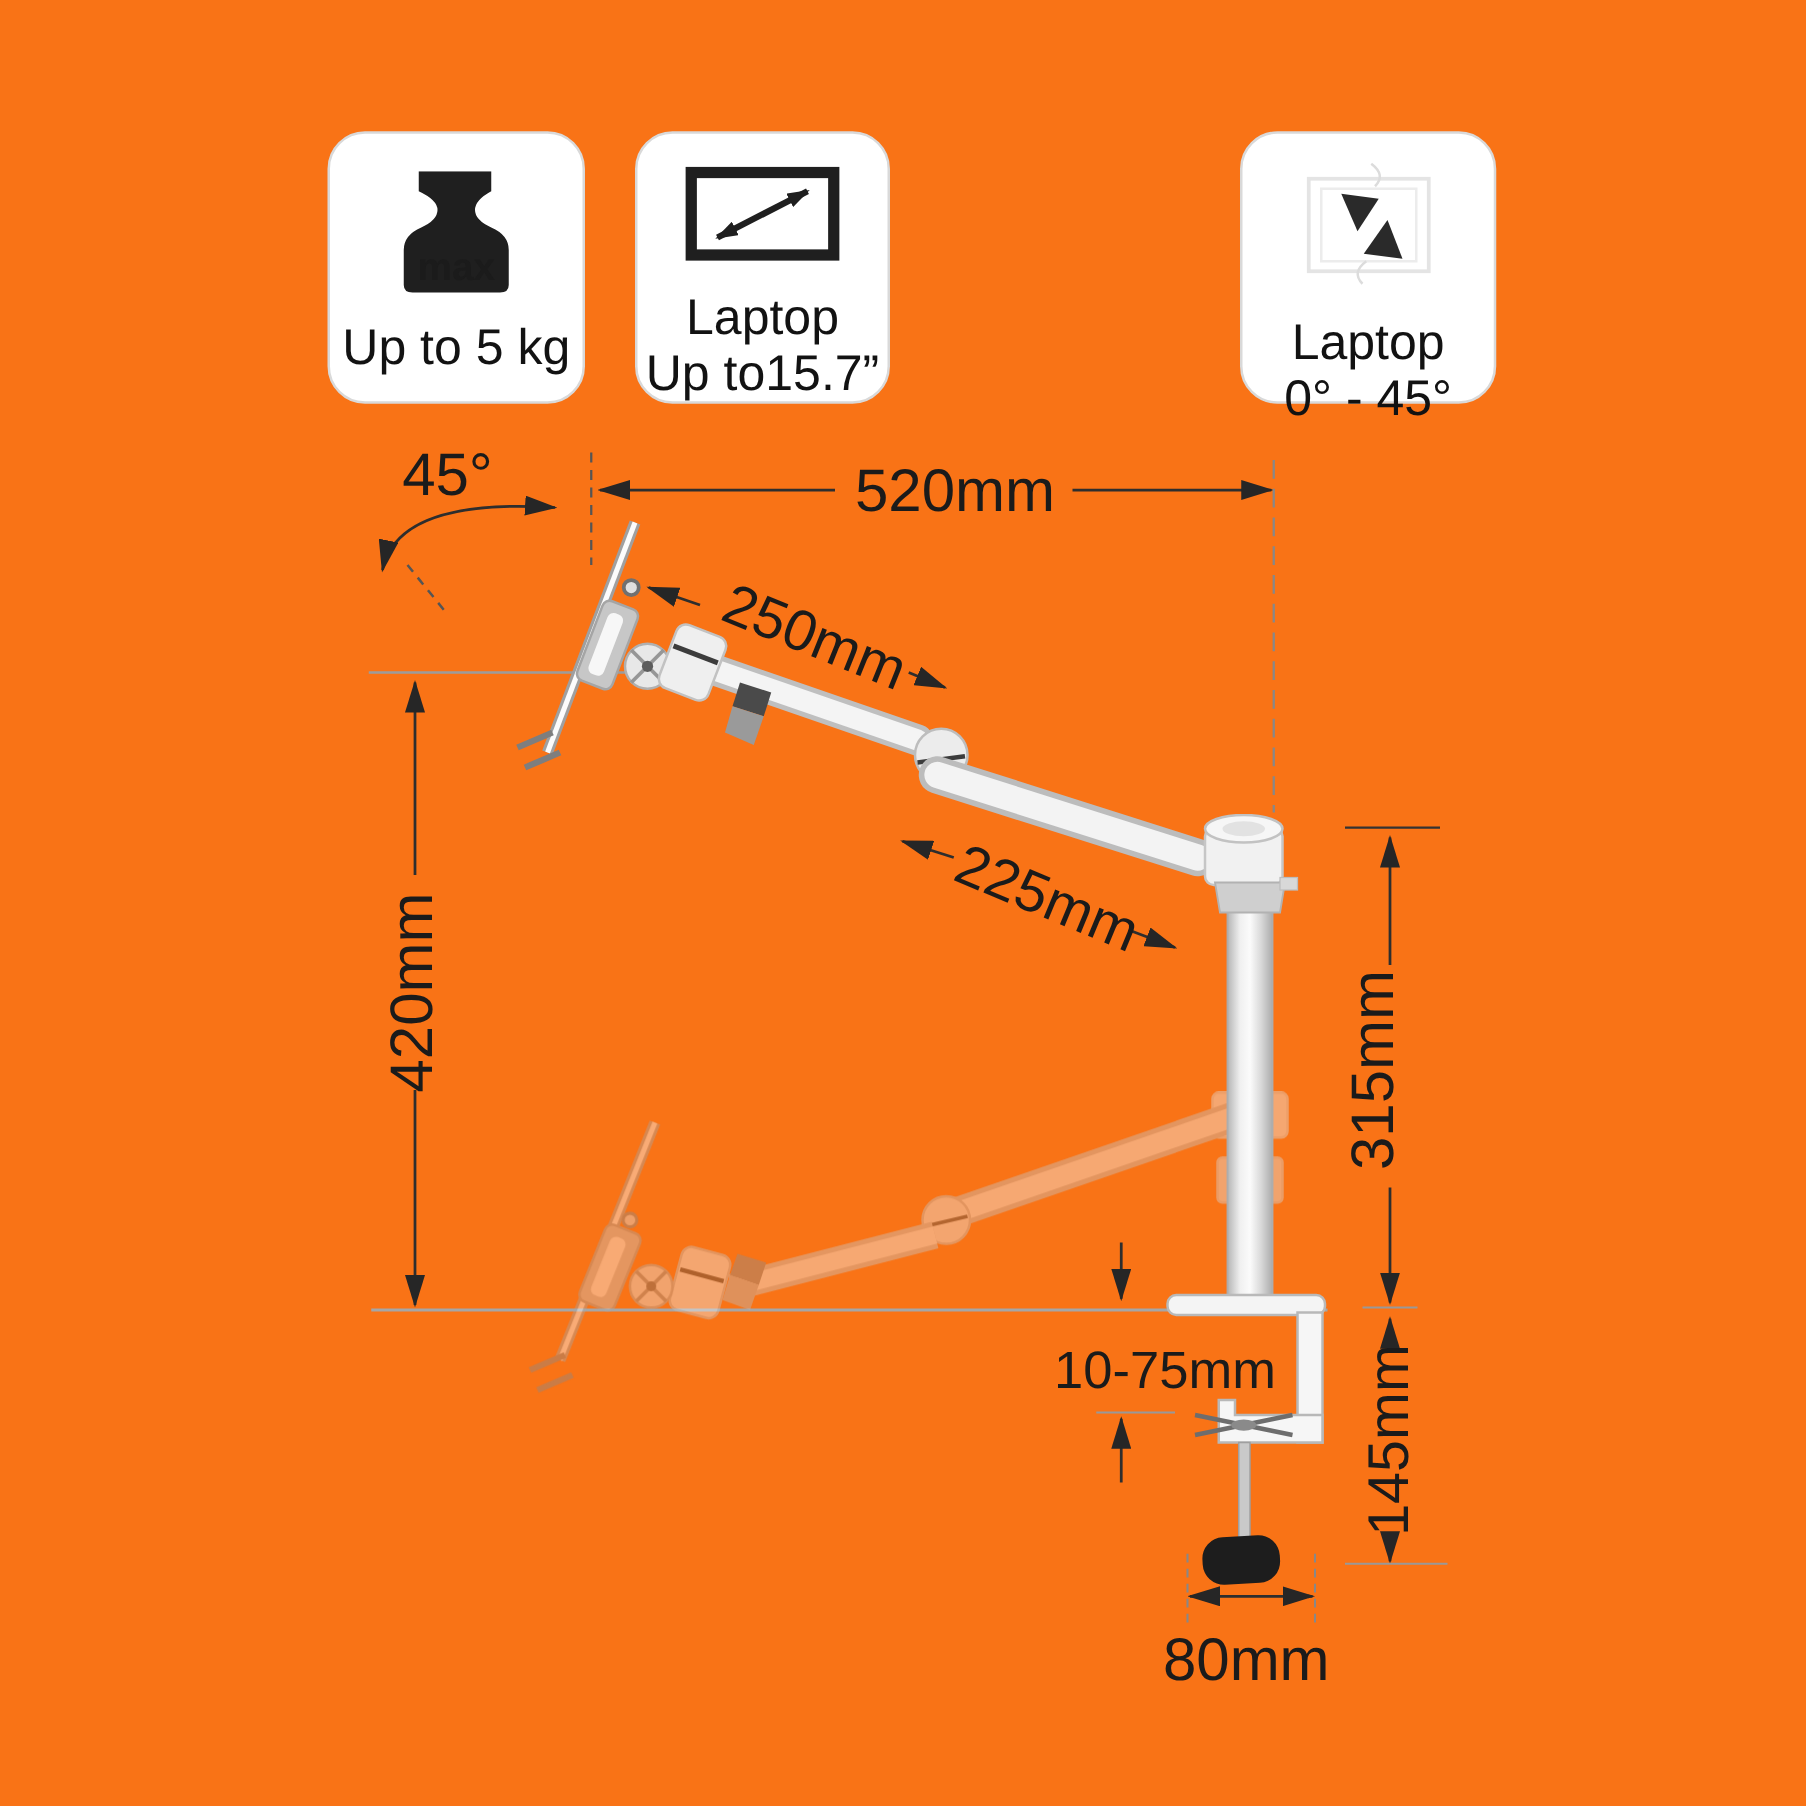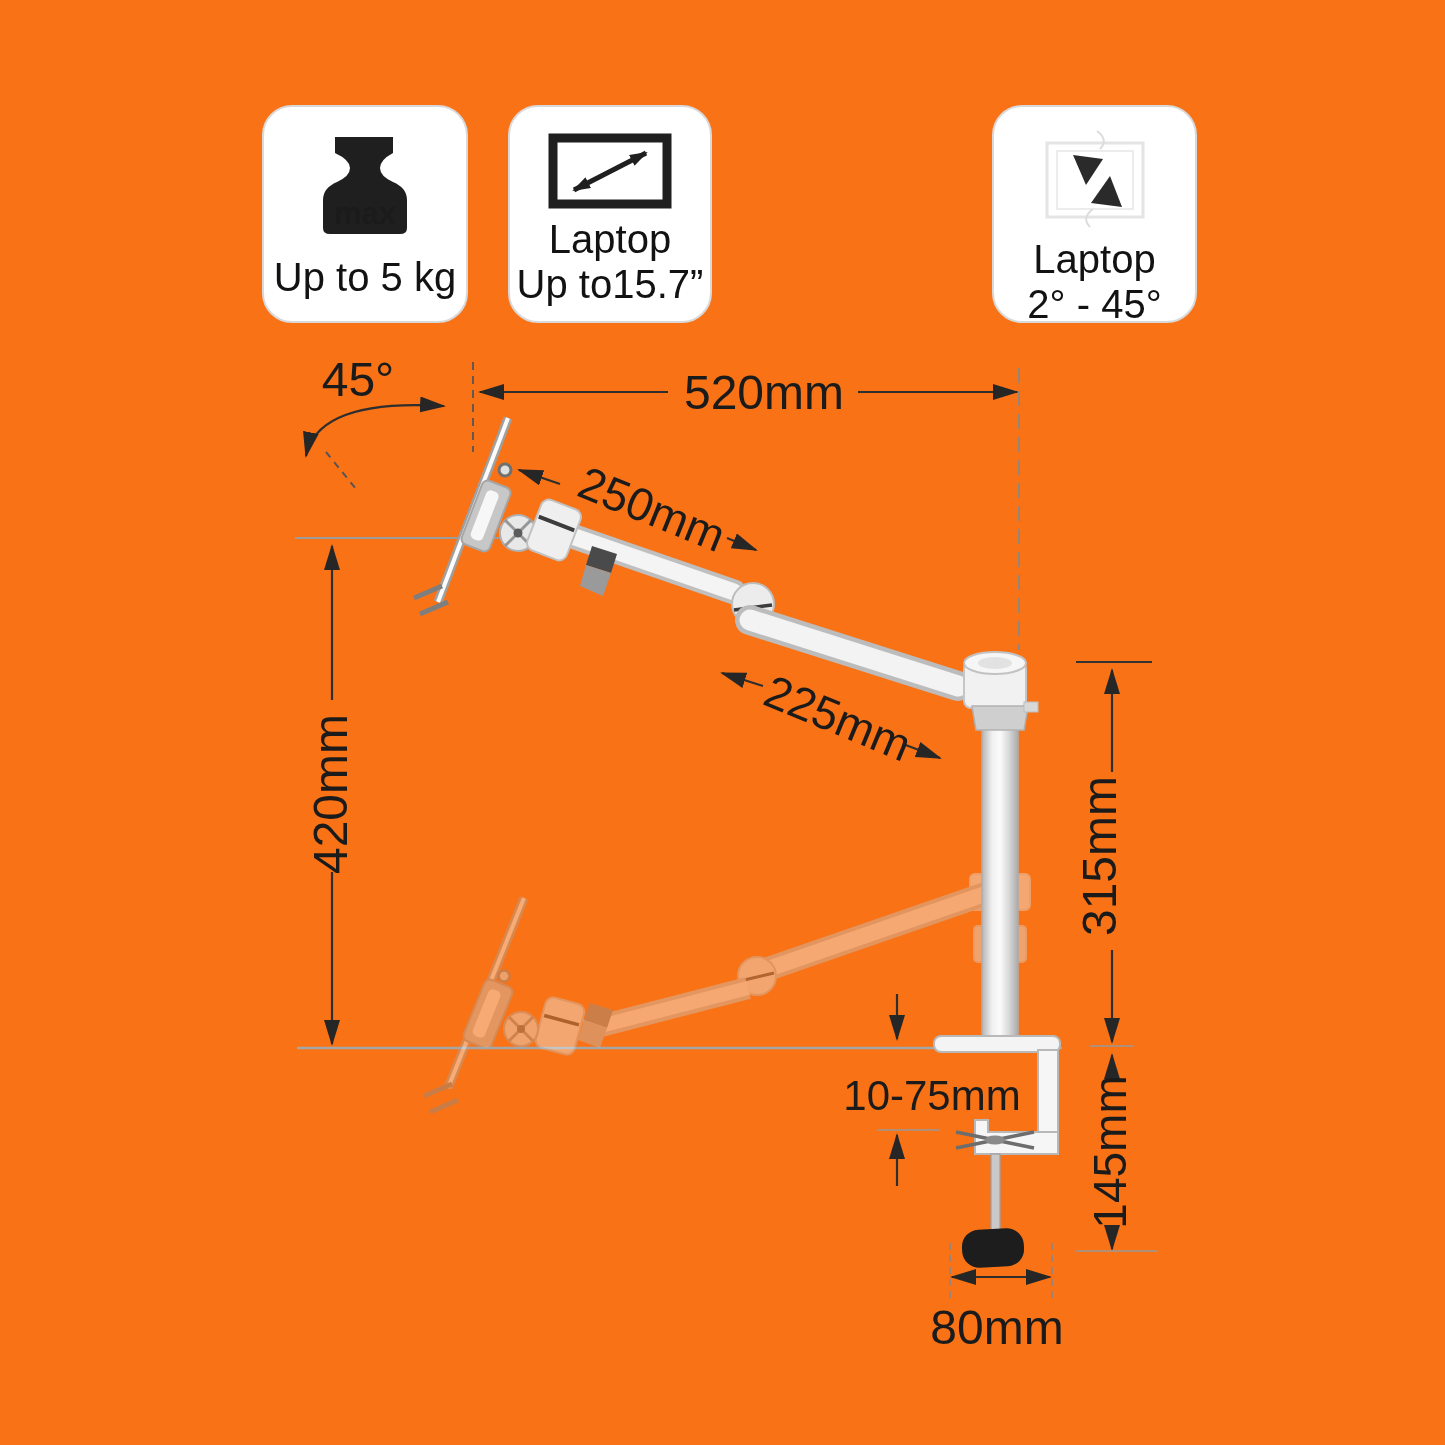--- a/index.html
+++ b/index.html
@@ -1,21 +1,21 @@
 <!DOCTYPE html>
 <html><head>
 <meta charset="utf-8">
 <style>
   html,body{margin:0;padding:0;background:#ffffff;}
   .canvas{position:relative;width:1445px;height:1445px;background:#f97316;overflow:hidden;
           font-family:"Liberation Sans",sans-serif;color:#1a1a1a;}
   .badge{position:absolute;top:105px;height:218px;border:2.5px solid #d9d9d9;border-radius:30px;
          background:#fff;box-sizing:border-box;display:flex;flex-direction:column;align-items:center;}
   .badge .icon{margin-top:26px;flex:0 0 auto;}
-  .badge .cap{margin-top:4px;text-align:center;font-size:40px;line-height:1.13;color:#121212;
+  .badge .cap{margin-top:18px;text-align:center;font-size:40px;line-height:1.13;color:#121212;
               white-space:nowrap;}
   #b1{left:262px;width:206px;}
   #b2{left:508px;width:204px;}
   #b3{left:750px;width:207px;}
   #b4{left:992px;width:205px;}
   #b1 .icon{margin-top:30px;}
   #b1 .cap{margin-top:16px;}
   #b4 .icon{margin-top:22px;}
   svg.diagram{position:absolute;left:0;top:0;}
   svg text{fill:#1b1b1b;font-family:"Liberation Sans",sans-serif;}
@@ -62,21 +62,21 @@
         <rect x="8" y="14" width="96" height="74" fill="none" stroke="#e4e4e4" stroke-width="3"></rect>
         <rect x="18" y="22" width="76" height="58" fill="none" stroke="#ececec" stroke-width="2"></rect>
         <path d="M58 2 q12 9 3 18" fill="none" stroke="#dcdcdc" stroke-width="2"></path>
         <path d="M54 80 q-12 9 -3 18" fill="none" stroke="#dcdcdc" stroke-width="2"></path>
         <path d="M34 26 L64 30 L47 56 Z" fill="#2a2a2a"></path>
         <path d="M71 47 L83 78 L52 74 Z" fill="#2a2a2a"></path>
       </svg>
     </span>
     <div class="cap">
       <div>Laptop</div>
-      <div>2° - 45°</div>
+      <div>0° - 45°</div>
     </div>
   </div>
 
   <svg class="diagram" width="1445" height="1445" viewBox="0 0 1445 1445">
     <defs>
       <marker id="ah" viewBox="0 0 26 16" refX="24" refY="8" markerWidth="26" markerHeight="16" markerUnits="userSpaceOnUse" orient="auto-start-reverse">
         <path d="M0 0 L26 8 L0 16 Z" fill="#262626"></path>
       </marker>
       <linearGradient id="poleGrad" x1="0" y1="0" x2="1" y2="0">
         <stop offset="0" stop-color="#b5b5b5"></stop>

